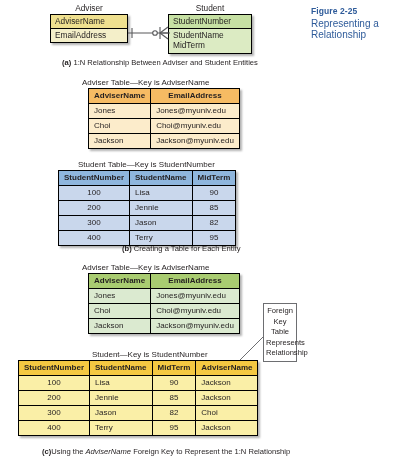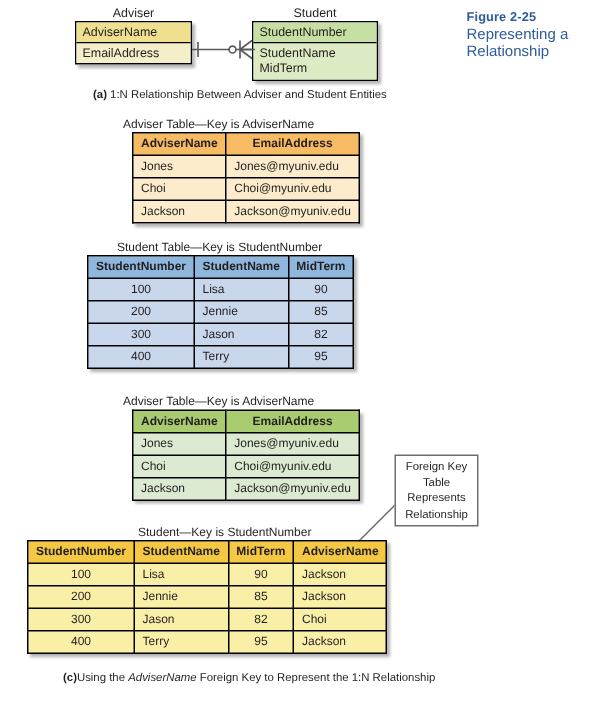--- a/index.html
+++ b/index.html
@@ -105,21 +105,21 @@
   #table-adviser-2 th{background:#a9cc71;}
   #table-adviser-2 td{background:#dbead0;}
 
   
   #table-student-2{left:18px;top:360px;}
   #table-student-2 th{background:#f4c842;}
   #table-student-2 td{background:#faefa7;}
 
   
   #callout-foreign-key{
-    left:263px;top:303px;width:56px;
+    left:263px;top:303px;width:34px;
     border:1px solid #6d6e71;
     background:#ffffff;
     font-size:7.6px;
     line-height:10.5px;
     text-align:center;
     padding:2px 2px;
     box-sizing:border-box;
   }
   #callout-leader{left:238px;top:330px;width:32px;height:32px;}
 </style>
@@ -220,20 +220,24 @@
         <td class="num">82</td>
       </tr>
       <tr>
         <td class="num">400</td>
         <td>Terry</td>
         <td class="num">95</td>
       </tr>
     </tbody>
   </table>
 
+  <div class="abs subcap" id="caption-b">
+    <b>(b)</b>
+    <span>Creating a Table for Each Entity</span>
+  </div>
 
   <div class="abs tbl-title" id="title-adviser-2">Adviser Table—Key is AdviserName</div>
   <table class="dt abs" id="table-adviser-2">
     <thead>
       <tr>
         <th>AdviserName</th>
         <th>EmailAddress</th>
       </tr>
     </thead>
     <tbody>

